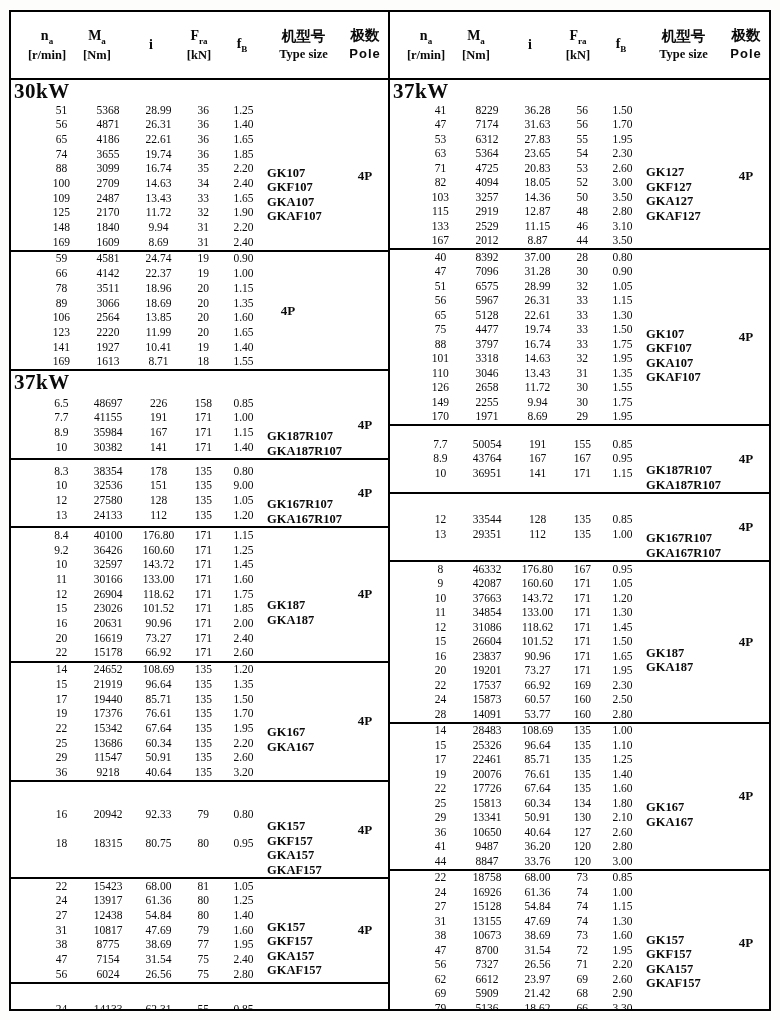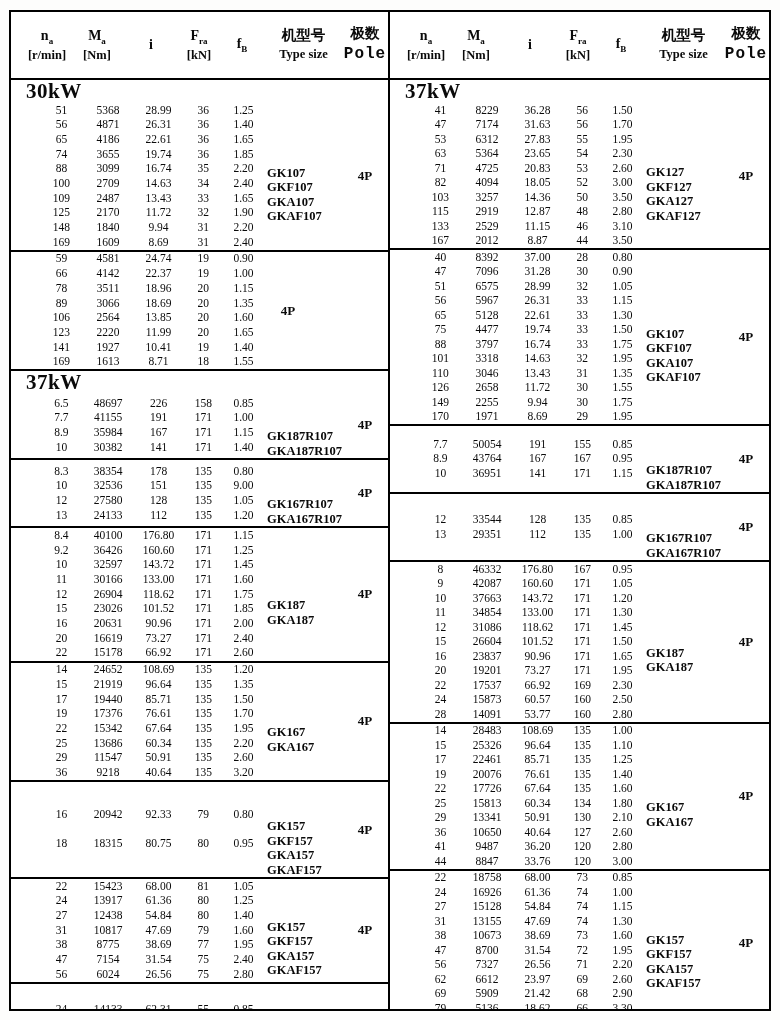--- a/index.html
+++ b/index.html
@@ -14,27 +14,27 @@
   
   .thead { height: 68px; border-bottom: 2px solid #000; display: flex; flex: none; padding-left: 12px; }
   .hc { display: flex; flex-direction: column; align-items: center; justify-content: center; gap: 3px; }
   .sym { font-weight: bold; font-size: 14px; line-height: 1; }
   .sym sub { font-size: 9px; }
   .unit { font-weight: bold; font-size: 12.5px; line-height: 1; }
   .hc.c0 { width: 48px; } .hc.c1 { width: 52px; } .hc.c2 { width: 56px; }
   .hc.c3 { width: 40px; } .hc.c4 { width: 46px; }
   .types-h { flex: 1; }
   .pole-h { width: 46px; }
-  .cn { font-weight: bold; font-size: 14.5px; line-height: 1.1; font-family: Liberation Mono, monospace; }
+  .cn { font-weight: bold; font-size: 14.5px; line-height: 1.1; font-family: Liberation Sans, sans-serif; }
   .en { font-weight: bold; font-size: 12.5px; line-height: 1.1; }
-  .pole-en { font-family: Liberation Mono, monospace; font-size: 16px; letter-spacing: 1px; }
+  .pole-en { font-family: Liberation Sans, sans-serif; font-size: 13px; letter-spacing: 1px; }
 
   
   .tbody { flex: 1; display: flex; flex-direction: column; overflow: hidden; }
-  .section-header { font-weight: bold; font-size: 21px; line-height: 23px; height: 23px; padding-left: 15px; flex: none; letter-spacing: 0.5px; }
+  .section-header { font-weight: bold; font-size: 21px; line-height: 23px; height: 23px; padding-left: 3px; flex: none; letter-spacing: 0.5px; }
   .tbody > .section-header:not(:first-child) { border-top: 2px solid #000; }
   .tbody > .block + .block { border-top: 2px solid #000; }
 
   .block { display: flex; align-items: center; flex: none; }
   .rows { width: 254px; flex: none; padding-left: 28px; }
   .row { display: flex; height: 14.7px; align-items: center; }
   .half-right .row { height: 14.5px; }
   .block.spread .row { height: 29px; }
   .cell { font-size: 11.5px; text-align: center; line-height: 1; }
   .cell.c0 { width: 48px; } .cell.c1 { width: 52px; } .cell.c2 { width: 56px; }

